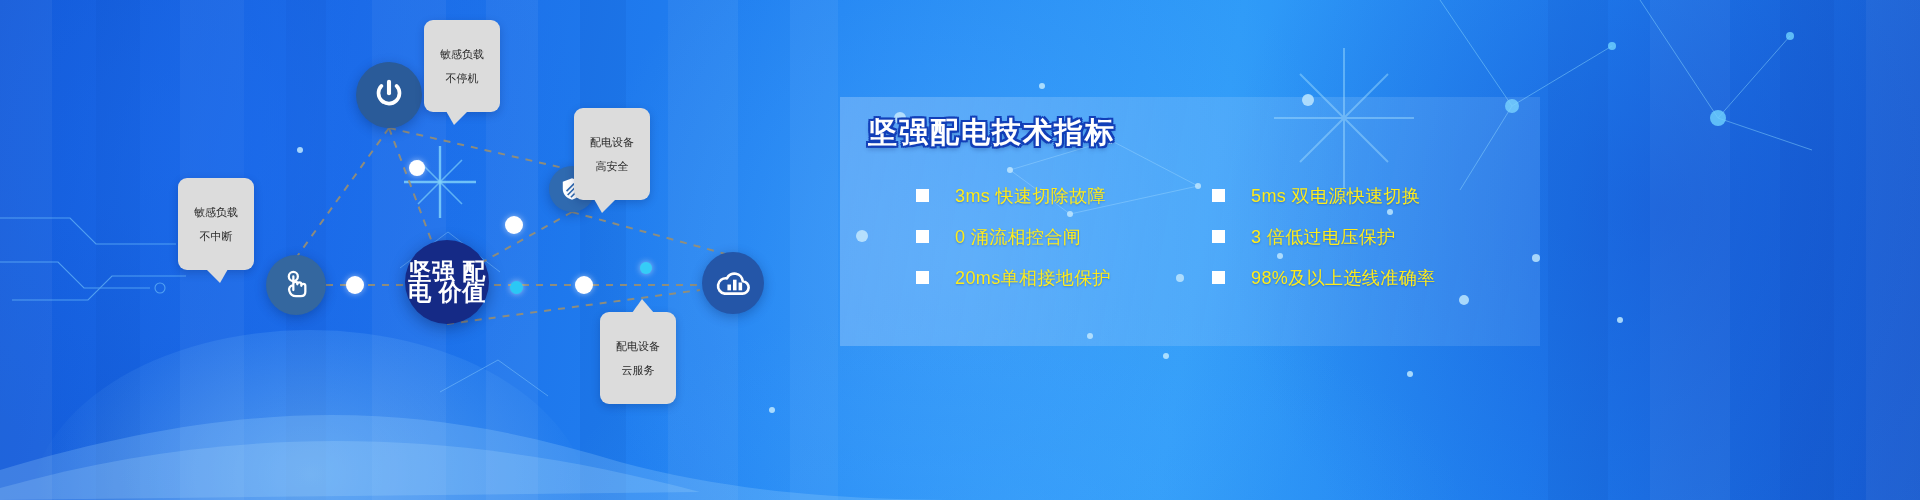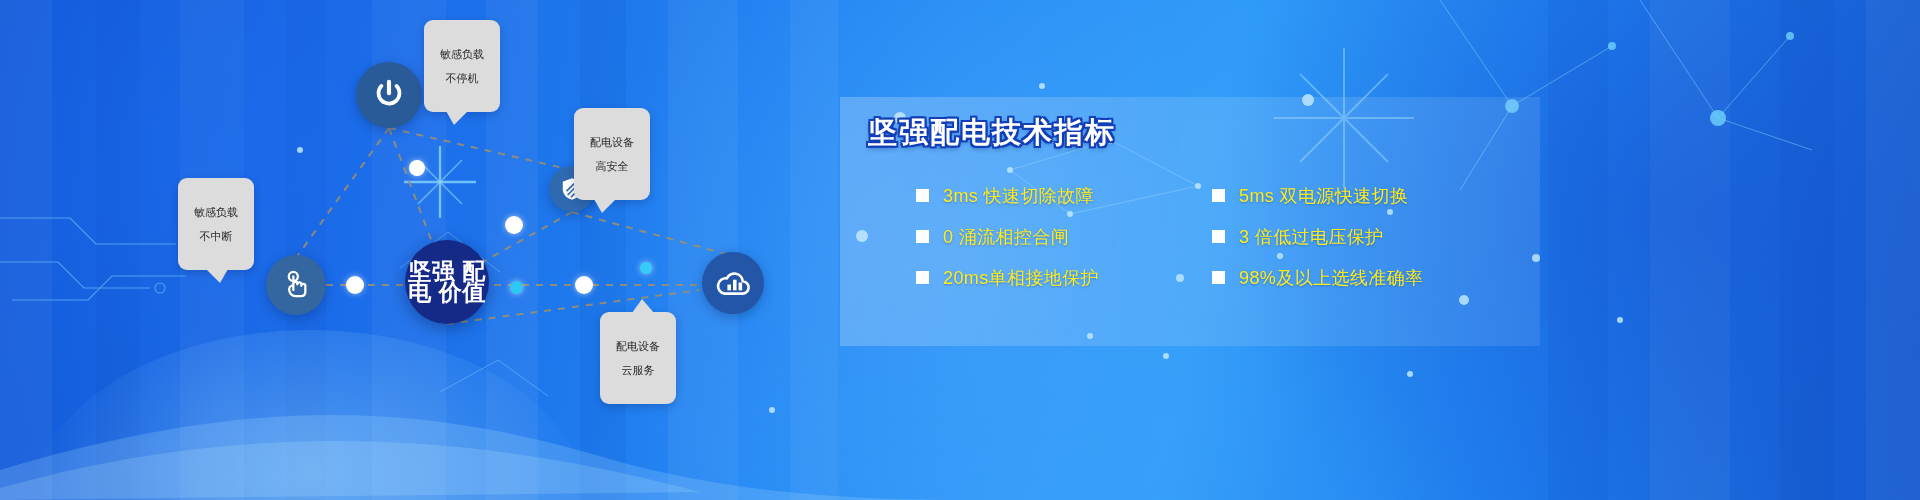--- a/index.html
+++ b/index.html
@@ -68,21 +68,21 @@
   .panel{position:absolute;left:840px;top:97px;width:700px;height:249px;
          background:linear-gradient(100deg,rgba(210,232,255,.30),rgba(190,222,255,.20) 45%,rgba(175,214,255,.14));
          }
   .panel-title{position:absolute;left:28px;top:16px;font-size:29px;font-weight:700;color:#ffffff;
         letter-spacing:2px;
         text-shadow:-2px 0 #123fb8,2px 0 #123fb8,0 -2px #123fb8,0 2px #123fb8,
                     -2px -2px #123fb8,2px -2px #123fb8,-2px 2px #123fb8,2px 2px #123fb8,
                     0 3px 5px rgba(0,25,90,.45);}
   .spec-grid{position:absolute;left:76px;top:78px;width:620px;
              display:grid;grid-template-columns:296px 1fr;grid-auto-rows:41px;align-items:center;}
-  .spec{display:flex;align-items:center;gap:14px;}
+  .spec{display:flex;align-items:center;gap:26px;}
   .spec .bullet{width:13px;height:13px;background:#ffffff;flex:0 0 13px;}
   .spec .txt{color:#ffec1a;font-size:18px;letter-spacing:.4px;white-space:nowrap;
              text-shadow:0 1px 2px rgba(0,40,120,.35);}
 </style>
 </head>
 <body>
 
 <div class="banner">
 
   <div class="bands">

